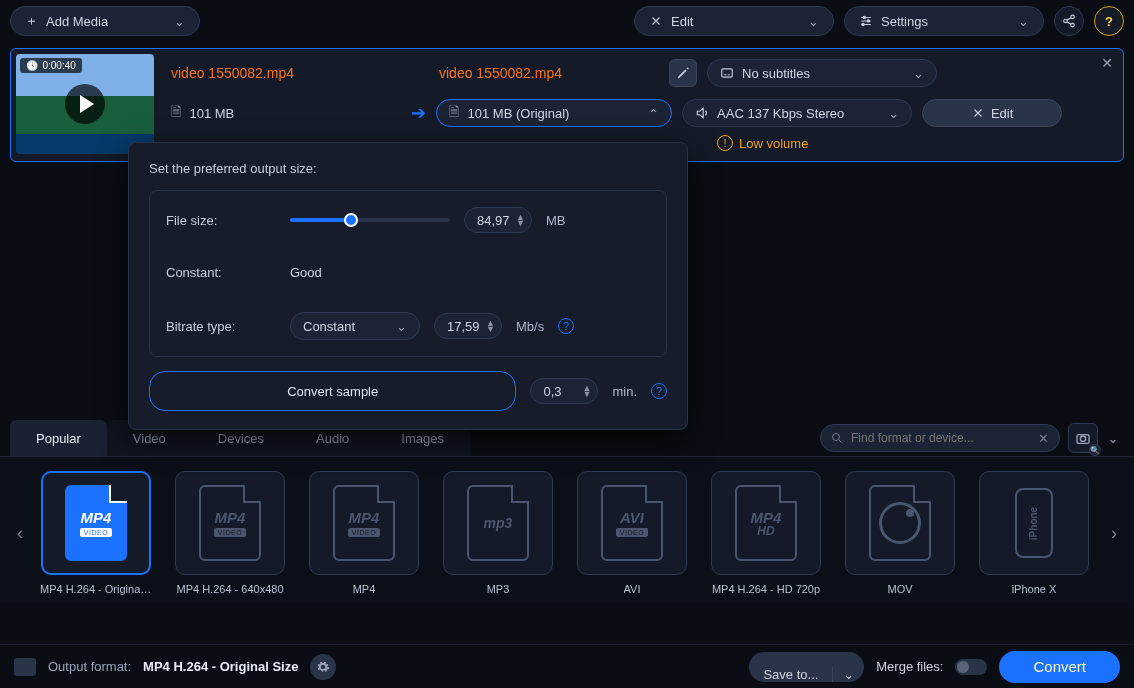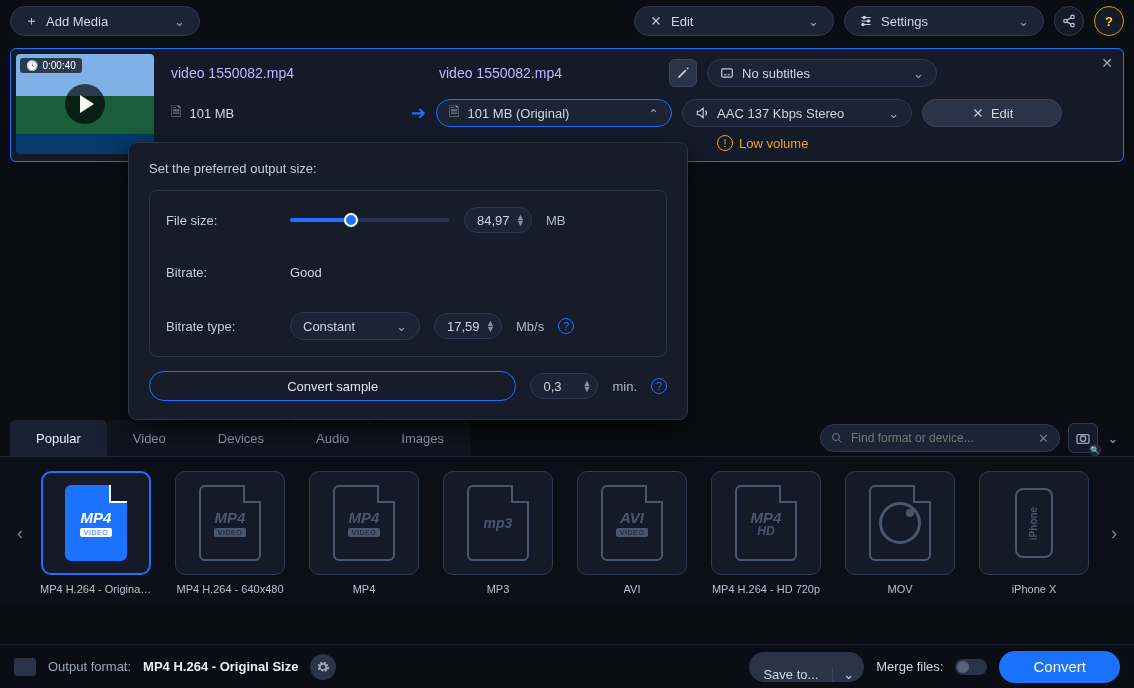--- a/index.html
+++ b/index.html
@@ -55,21 +55,21 @@
     display:flex; align-items:center; gap:4px;
   }
   .play-circle {
     width:40px; height:40px; border-radius:50%;
     background:#000a; display:flex; align-items:center; justify-content:center;
   }
   .play-circle:after{content:"";border-left:14px solid #fff;border-top:9px solid transparent;border-bottom:9px solid transparent;margin-left:3px;}
 
   .media-body { padding: 10px 12px; display:flex; flex-direction:column; gap:12px; }
   .row1 { display:flex; align-items:center; gap:10px; }
-  .title { flex:1; color:#c4b5fd; font-size:14px; }
+  .title { flex:1; color:#f97316; font-size:14px; }
   .title.center { text-align:left; }
   .edit-square {
     width:28px;height:28px;border-radius:6px;background:#2a3448;
     display:flex;align-items:center;justify-content:center;cursor:pointer;
     border:1px solid #3a455d;
   }
   .sel-pill {
     display:flex; align-items:center; gap:8px;
     height:28px; padding:0 12px;
     background:#1b2334; border:1px solid #2e3a52;
@@ -120,21 +120,21 @@
   }
   .numbox .spin { display:flex;flex-direction:column;line-height:6px;font-size:9px;color:#8a93a8;cursor:pointer; }
   .unit { color:#aeb6c8; }
   .q-info { width:16px;height:16px;border-radius:50%;border:1px solid #1b72ff;color:#1b72ff;display:flex;align-items:center;justify-content:center;font-size:11px;cursor:pointer; }
   .dropdown {
     height:28px; padding:6px 12px; background:#1b2334; border:1px solid #2e3a52;
     border-radius:14px; display:flex;align-items:center;gap:8px;min-width:130px;cursor:pointer;
   }
   .dropdown .chev{margin-left:auto;opacity:.7;}
   .convert-sample {
-    height:30px; border:1px solid #1b72ff; color:#e0e4ee; background:transparent;
+    height:40px; border:1px solid #1b72ff; color:#e0e4ee; background:transparent;
     border-radius:16px; flex:1; cursor:pointer; font-size:13px;
   }
   .reset-btn {
     height:30px; width:180px; border:1px solid #3a455d; background:transparent;
     border-radius:16px; cursor:pointer; color:#d0d5e0; font-size:13px;
   }
   .chk { width:16px;height:16px;border:1px solid #3a455d;border-radius:4px;background:#1b2334; }
   .prow.after { margin-top:14px; }
 
   
@@ -324,21 +324,21 @@
       <div class="numbox">
         <span>84,97</span>
         <div class="spin">
             <span>▲</span>
             <span>▼</span>
           </div>
       </div>
       <span class="unit">MB</span>
     </div>
     <div class="prow">
-      <div class="plabel">Bitrate:</div>
+      <div class="plabel">Constant:</div>
       <span>Good</span>
     </div>
     <div class="prow">
       <div class="plabel">Bitrate type:</div>
       <div class="dropdown">
         <span>Constant</span>
         <span class="chev">⌄</span>
       </div>
       <div class="numbox">
         <span>17,59</span>

